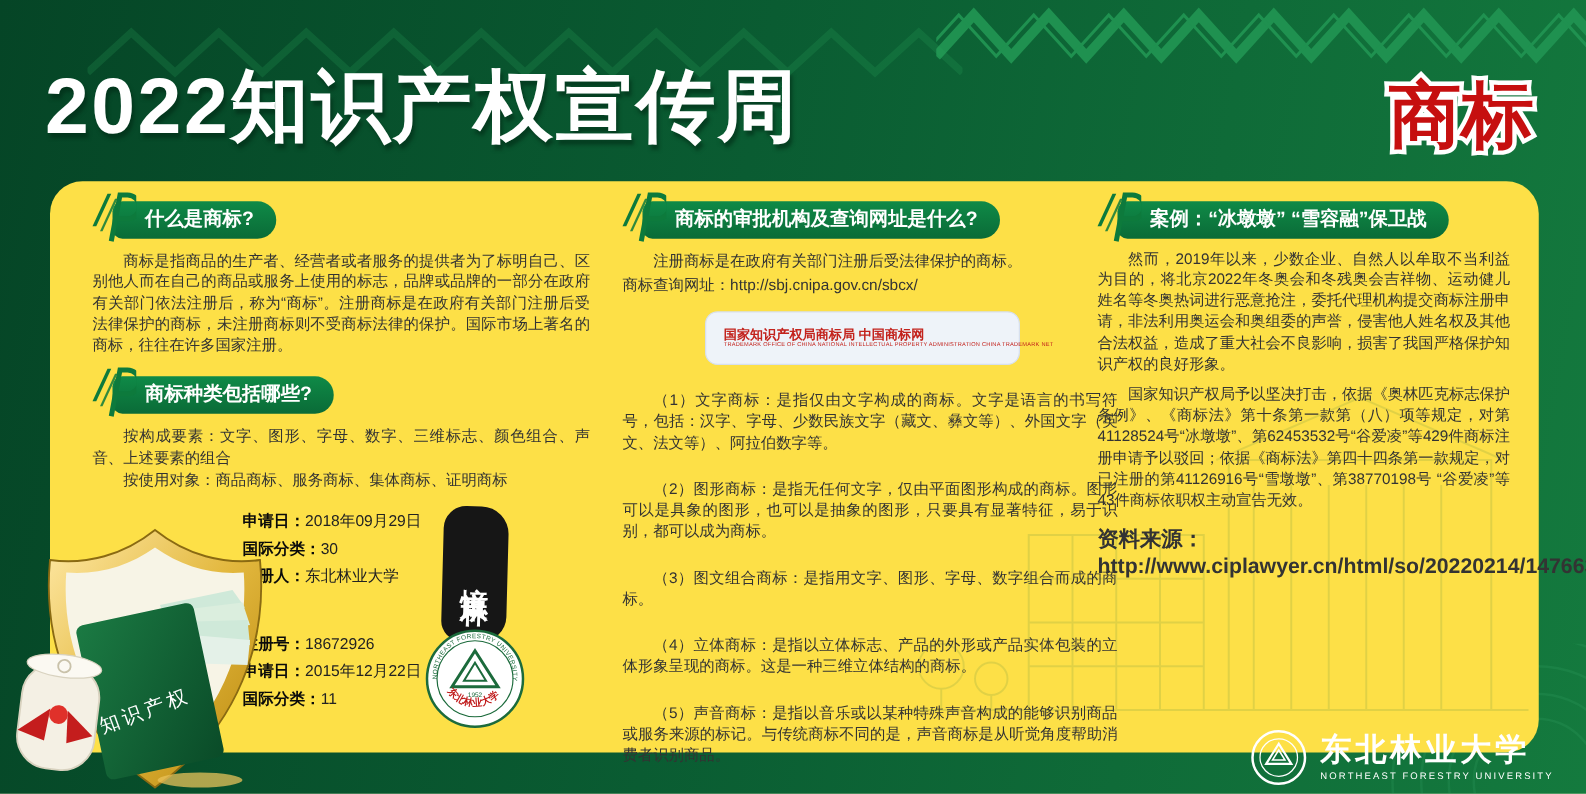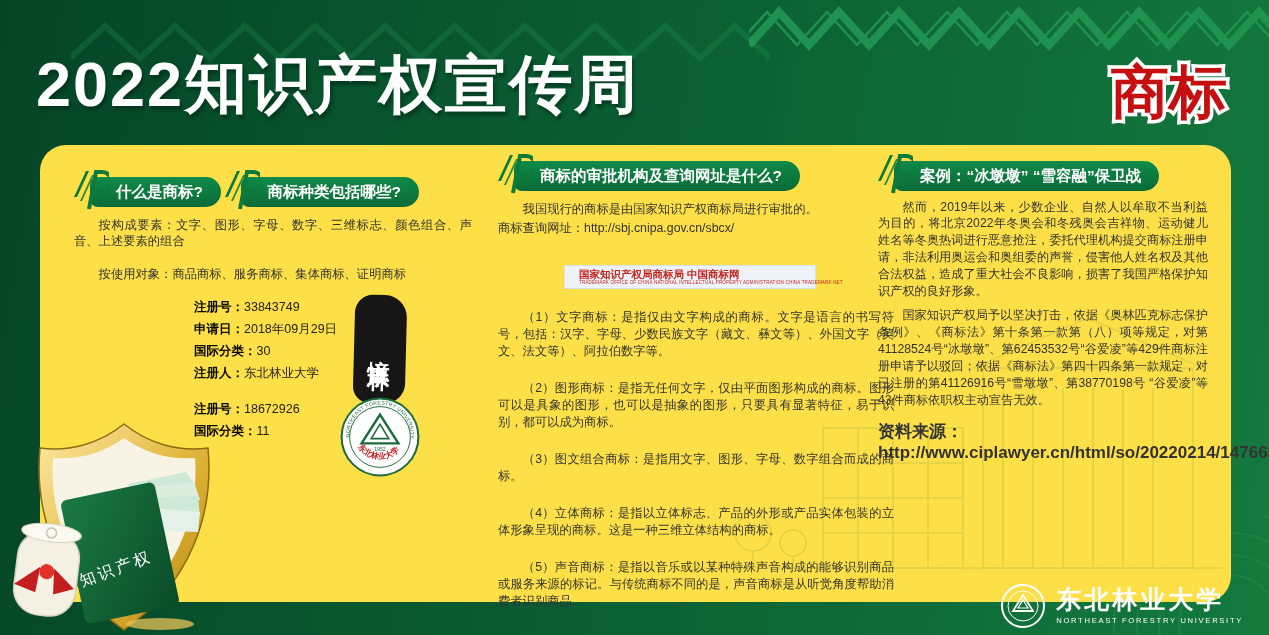--- a/index.html
+++ b/index.html
@@ -35,22 +35,22 @@
   }
   .p-icon{position:absolute;left:-17px;top:-10px;}
   .body-text{
     margin:10px 0 0;font-size:12.3px;line-height:1.38;color:#333;
     text-align:justify;
   }
   .indent{text-indent:2em;}
   .sec-gap{margin-top:16px;}
   .url-line{margin-top:4px;}
   .cnipa-banner{
-    margin:28px 0 0 66px;width:252px;height:24px;
-    background:#eef3f9;border:1px solid #d7e0ee;border-radius:0;
+    margin:12px 0 0 66px;width:252px;height:43px;
+    background:#eef3f9;border:1px solid #d7e0ee;border-radius:10px;
     display:flex;align-items:center;gap:6px;padding:0 8px;box-sizing:border-box;
   }
   .cnipa-texts{display:flex;flex-direction:column;line-height:1.1;}
   .cnipa-main{font-size:10.5px;font-weight:700;color:#c3231d;white-space:nowrap;}
   .cnipa-sub{font-size:4.5px;color:#c3231d;white-space:nowrap;letter-spacing:.2px;}
   .reg-area{margin:14px 0 0 120px;}
   .reg-block{position:relative;min-height:84px;}
   .reg-block.second{margin-top:14px;}
   .reg-row{font-size:12.5px;line-height:1.75;color:#222;white-space:nowrap;}
   .reg-label{font-weight:700;color:#0a0a0a;}
@@ -130,44 +130,45 @@
       <div class="banner">
         <span class="p-icon">
           <svg width="36" height="44" viewBox="0 0 36 44">
             <polygon points="1,30 13,4 16,4 4,30" fill="#0d7a3c"></polygon>
             <polygon points="7,34 19,8 21,8 9,34" fill="#0d7a3c" opacity=".85"></polygon>
             <path d="M16 42 L23 5 h6 a9.5 9.5 0 0 1 0 19 h-10" fill="none" stroke="#0d7a3c" stroke-width="4"></path>
           </svg>
         </span>
         <span>什么是商标?</span>
       </div>
+      <p class="body-text indent">商标是指商品的生产者、经营者或者服务的提供者为了标明自己、区别他人而在自己的商品或服务上使用的标志，品牌或品牌的一部分在政府有关部门依法注册后，称为“商标”。注册商标是在政府有关部门注册后受法律保护的商标，未注册商标则不受商标法律的保护。国际市场上著名的商标，往往在许多国家注册。</p>
 
       <div class="banner sec-gap">
         <span class="p-icon">
           <svg width="36" height="44" viewBox="0 0 36 44">
             <polygon points="1,30 13,4 16,4 4,30" fill="#0d7a3c"></polygon>
             <polygon points="7,34 19,8 21,8 9,34" fill="#0d7a3c" opacity=".85"></polygon>
             <path d="M16 42 L23 5 h6 a9.5 9.5 0 0 1 0 19 h-10" fill="none" stroke="#0d7a3c" stroke-width="4"></path>
           </svg>
         </span>
         <span>商标种类包括哪些?</span>
       </div>
       <p class="body-text indent">按构成要素：文字、图形、字母、数字、三维标志、颜色组合、声音、上述要素的组合</p>
-      <p class="body-text indent" style="margin-top:16px">按使用对象：商品商标、服务商标、集体商标、证明商标</p>
+      <p class="body-text indent" style="margin-top:1px">按使用对象：商品商标、服务商标、集体商标、证明商标</p>
 
       <div class="reg-area">
         <div class="reg-block">
-          <div class="reg-row"><span class="reg-label">注册号：</span><span>33843749</span></div>
           <div class="reg-row"><span class="reg-label">申请日：</span><span>2018年09月29日</span></div>
           <div class="reg-row"><span class="reg-label">国际分类：</span><span>30</span></div>
           <div class="reg-row"><span class="reg-label">注册人：</span><span>东北林业大学</span></div>
           <div class="mark-seal">憶東林</div>
         </div>
         <div class="reg-block second">
           <div class="reg-row"><span class="reg-label">注册号：</span><span>18672926</span></div>
+          <div class="reg-row"><span class="reg-label">申请日：</span><span>2015年12月22日</span></div>
           <div class="reg-row"><span class="reg-label">国际分类：</span><span>11</span></div>
           <div class="mark-emblem">
             <svg width="80" height="80" viewBox="0 0 100 100">
               <defs>
                 <path id="arcT" d="M13,56 A38,38 0 1 1 87,56"></path>
                 <path id="arcB" d="M21,60 A33,33 0 0 0 79,60"></path>
               </defs>
               <circle cx="50" cy="50" r="48" fill="#ffffff" stroke="#1c6b3c" stroke-width="2.5"></circle>
               <circle cx="50" cy="50" r="38" fill="none" stroke="#1c6b3c" stroke-width="1.2"></circle>
               <text font-size="6.4" fill="#1c6b3c" letter-spacing=".4"><textPath href="#arcT" startOffset="4%">NORTHEAST FORESTRY UNIVERSITY</textPath></text>
@@ -185,21 +186,21 @@
       <div class="banner">
         <span class="p-icon">
           <svg width="36" height="44" viewBox="0 0 36 44">
             <polygon points="1,30 13,4 16,4 4,30" fill="#0d7a3c"></polygon>
             <polygon points="7,34 19,8 21,8 9,34" fill="#0d7a3c" opacity=".85"></polygon>
             <path d="M16 42 L23 5 h6 a9.5 9.5 0 0 1 0 19 h-10" fill="none" stroke="#0d7a3c" stroke-width="4"></path>
           </svg>
         </span>
         <span>商标的审批机构及查询网址是什么?</span>
       </div>
-      <p class="body-text indent">我国现行的商标是由国家知识产权商标局进行审批的。</p>
+      <p class="body-text indent">注册商标是在政府有关部门注册后受法律保护的商标。</p>
       <p class="body-text url-line" style="margin-top:3px">商标查询网址：http://sbj.cnipa.gov.cn/sbcx/</p>
 
       <div class="cnipa-banner">
         <svg width="16" height="18" viewBox="0 0 16 18">
           <path d="M4 17 L7 1 h3 a4.5 4.5 0 0 1 0 9 h-5" fill="none" stroke="#c3231d" stroke-width="2"></path>
           <circle cx="3.5" cy="6" r="2" fill="#23479c"></circle>
         </svg>
         <div class="cnipa-texts">
           <span class="cnipa-main">国家知识产权局商标局 中国商标网</span>
           <span class="cnipa-sub">TRADEMARK OFFICE OF CHINA NATIONAL INTELLECTUAL PROPERTY ADMINISTRATION CHINA TRADEMARK NET</span>

